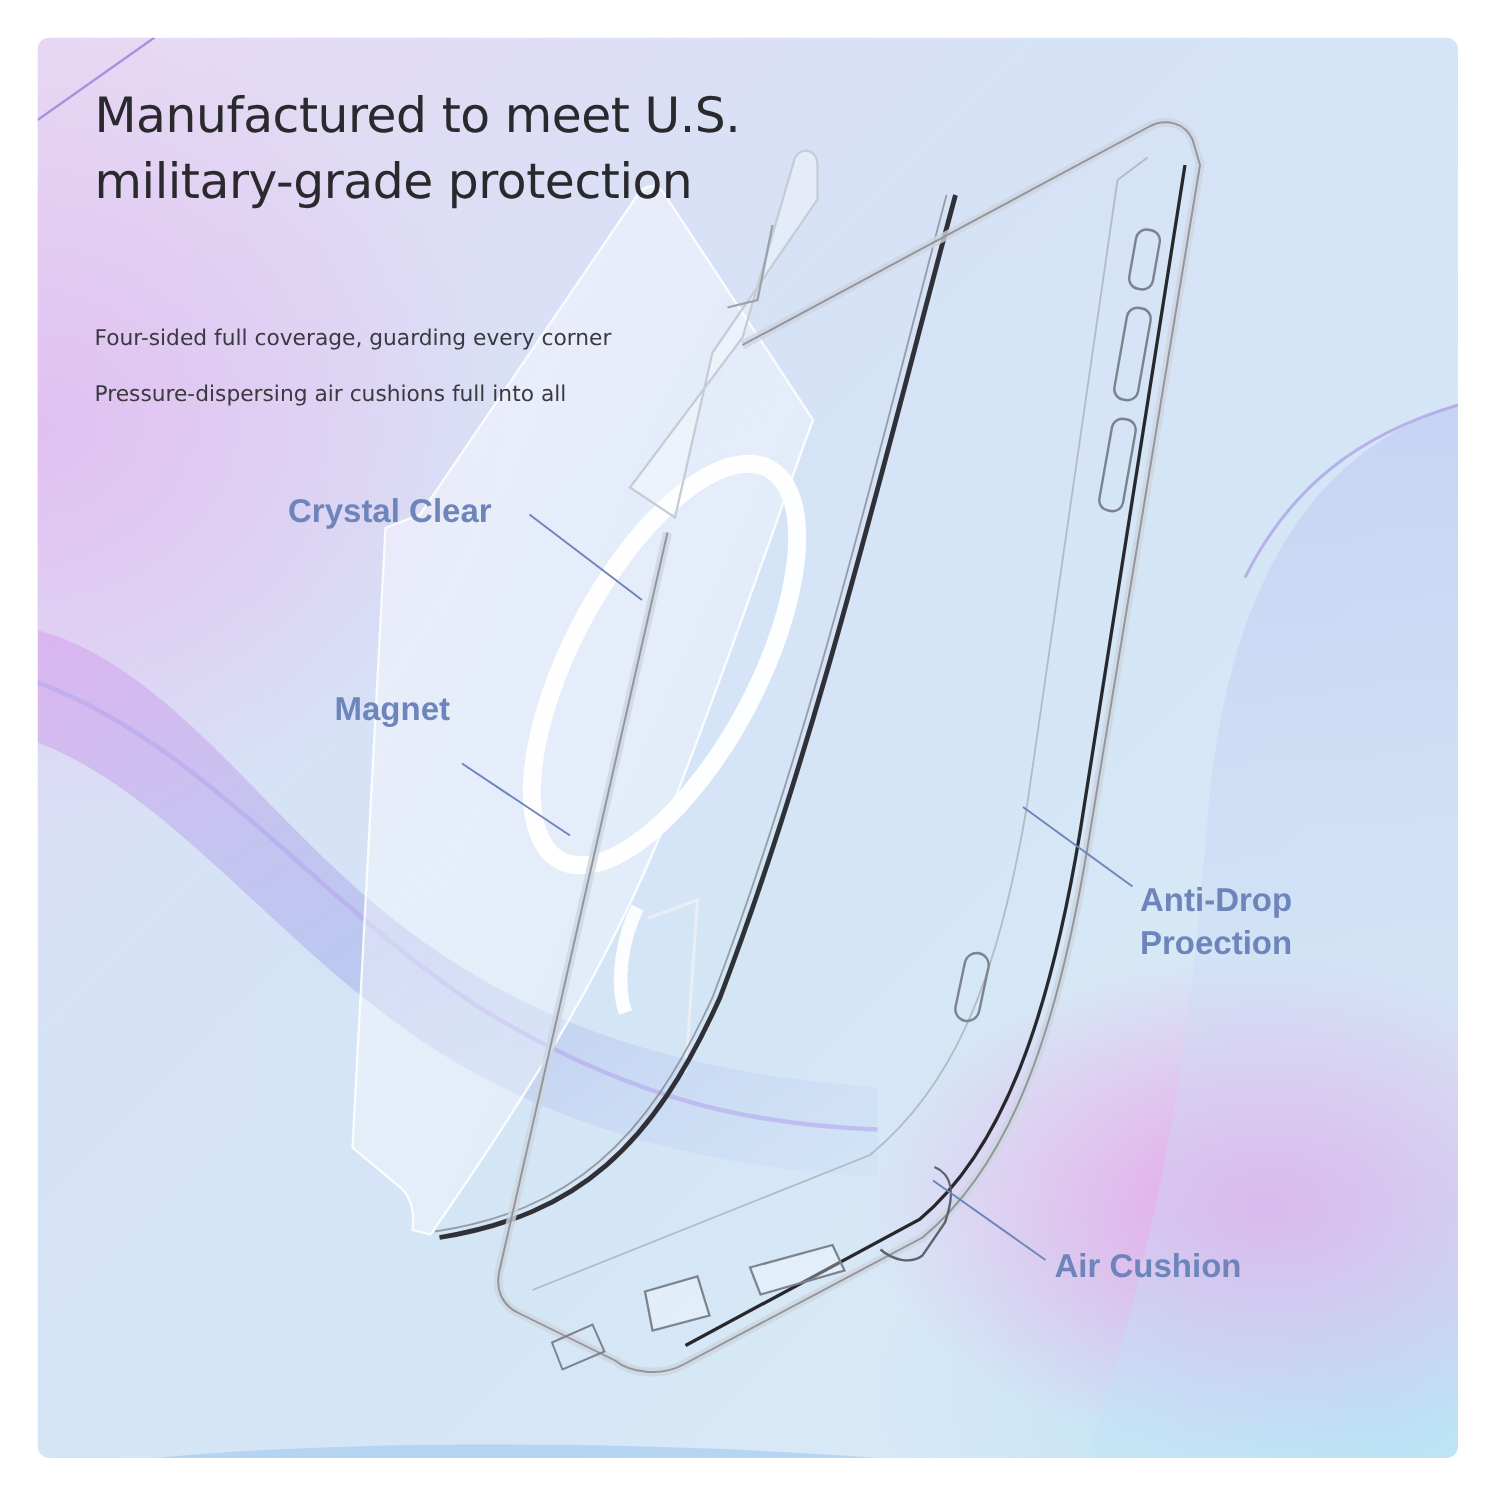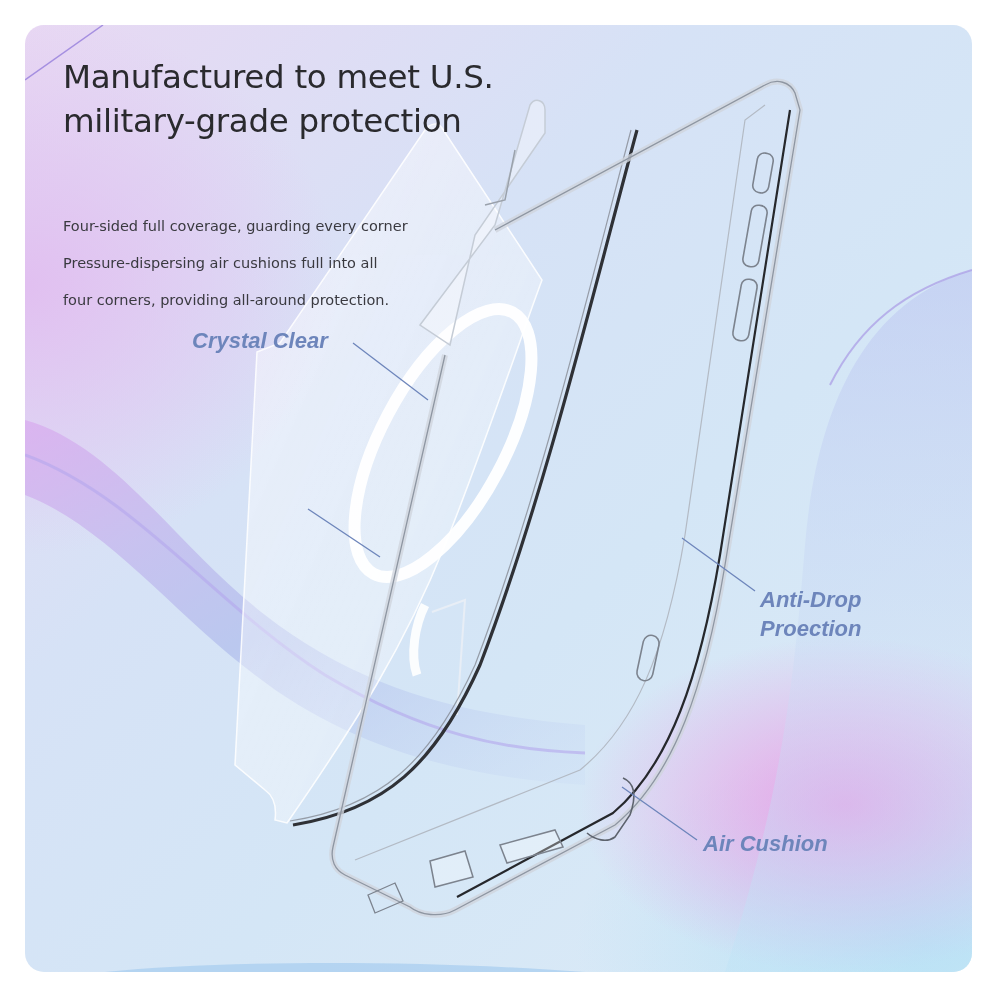--- a/index.html
+++ b/index.html
@@ -1,39 +1,39 @@
 <!DOCTYPE html>
 <html><head>
   <meta charset="utf-8">
   <style>
     html, body { margin: 0; padding: 0; background: #ffffff; }
     body { width: 1000px; height: 1000px; position: relative; overflow: hidden; font-family: "DejaVu Sans", "Liberation Sans", sans-serif; }
     .card {
       position: absolute; left: 25px; top: 25px; width: 947px; height: 947px;
-      border-radius: 19px; overflow: hidden;
+      border-radius: 8px; overflow: hidden;
       background:
         radial-gradient(ellipse 380px 240px at 820px 780px, rgba(236,150,228,0.85), rgba(236,150,228,0) 70%),
         radial-gradient(ellipse 420px 360px at 0px 260px, rgba(225,190,240,0.95), rgba(225,190,240,0) 75%),
         radial-gradient(ellipse 500px 300px at 900px 920px, rgba(180,225,245,0.9), rgba(180,225,245,0) 70%),
         linear-gradient(135deg, #e8d8f3 0%, #d6e2f6 35%, #d4e6f6 60%, #dcebf7 100%);
     }
     .bgsvg { position: absolute; left: 0; top: 0; }
     .headline {
       position: absolute; left: 38px; top: 30px; width: 520px; margin: 0;
       font-family: "DejaVu Sans", sans-serif; font-weight: 500; font-size: 32.5px; line-height: 44px;
       color: #2a2a2e; letter-spacing: -0.3px;
     }
     .subtext {
       position: absolute; left: 38px; top: 176px; width: 470px; margin: 0;
       font-family: "DejaVu Sans", sans-serif; font-size: 14.5px; line-height: 23px; color: #3a3a40;
     }
     .subtext span { display: block; white-space: nowrap; margin-top: 14px; }
     .callout {
       position: absolute; font-family: "Liberation Sans", sans-serif; font-weight: 700;
-      font-size: 22px; line-height: 29px; color: #6d85bb; white-space: nowrap; font-style: italic;
+      font-size: 22px; line-height: 29px; color: #6d85bb; white-space: nowrap;
     }
     .callout span { display: block; }
     .c-crystal { left: 167px; top: 301px; }
     .c-magnet { left: 110px; top: 433px; text-align: right; width: 165px; }
     .c-antidrop { left: 735px; top: 560px; }
     .c-air { left: 678px; top: 804px; }
   </style>
 </head>
 <body>
 
@@ -114,28 +114,28 @@
   </svg>
 
   <h1 class="headline">
     <span>Manufactured to meet U.S.</span><br>
     <span>military-grade protection</span><br>
   </h1>
 
   <p class="subtext">
     <span>Four-sided full coverage, guarding every corner</span>
     <span>Pressure-dispersing air cushions full into all</span>
-    <span>four corners, providing all-around protection.</span>
   </p>
 
   <div class="callout c-crystal">
     <span>Crystal Clear</span>
   </div>
 
   <div class="callout c-magnet">
+    <span>Magnet</span>
   </div>
 
   <div class="callout c-antidrop">
     <span>Anti-Drop</span>
     <span>Proection</span>
   </div>
 
   <div class="callout c-air">
     <span>Air Cushion</span>
   </div>

